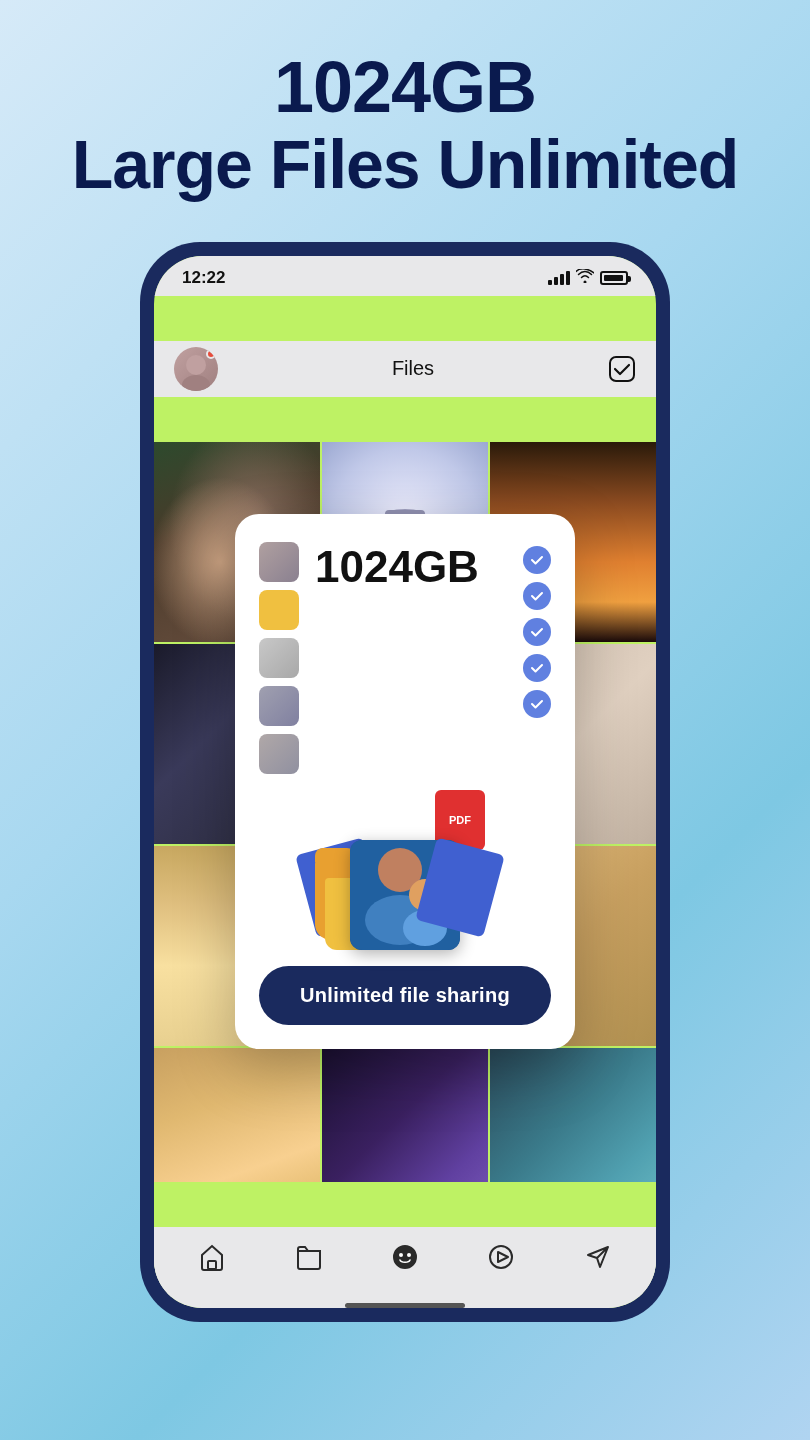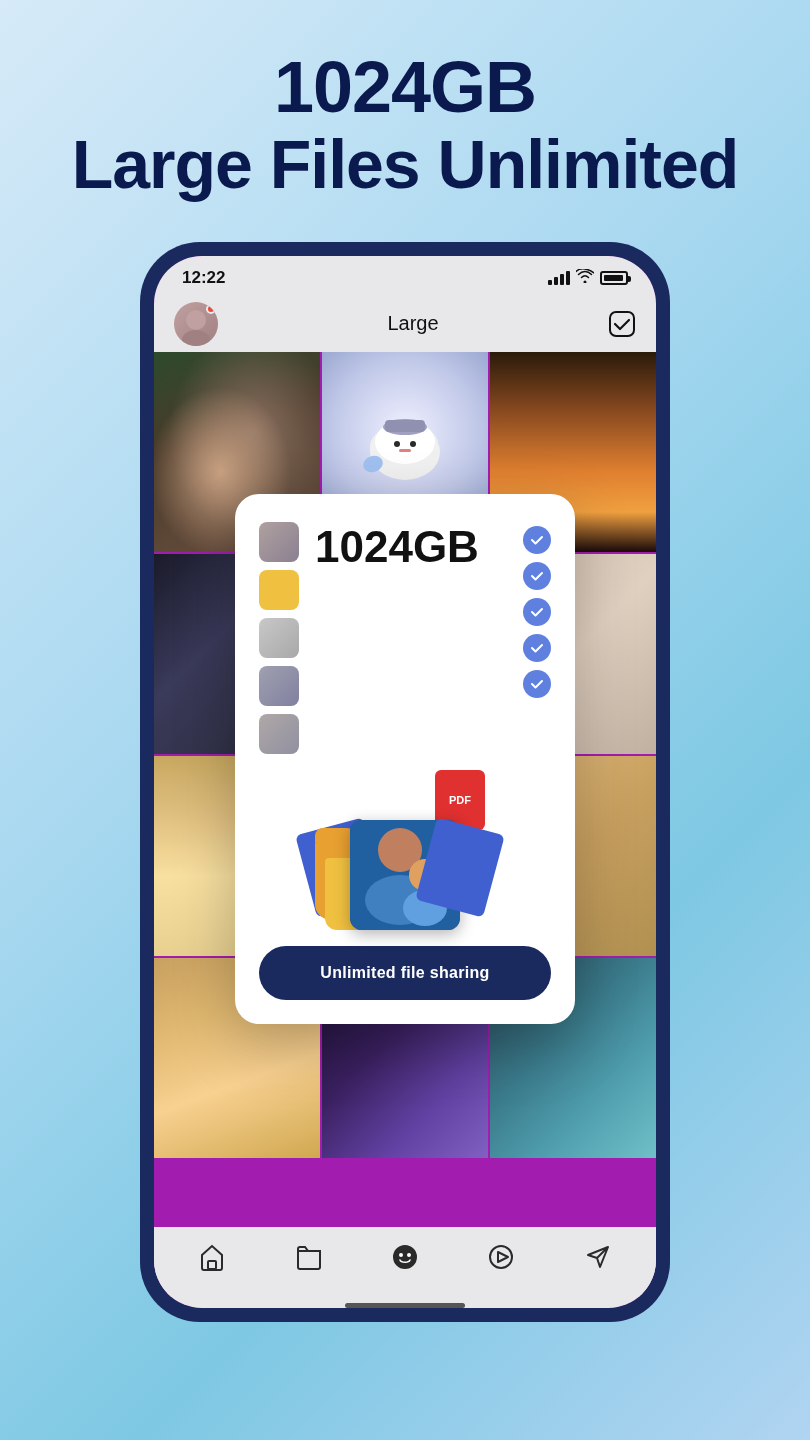--- a/index.html
+++ b/index.html
@@ -43,26 +43,27 @@
       position: absolute;
       top: 0; left: 0; right: 0; bottom: 0;
       background: #1a2a5e;
       border-radius: 60px;
       padding: 14px;
     }
 
     .phone-inner {
       width: 100%;
       height: 100%;
-      background: #a21caf;
+      background: #bef264;
       border-radius: 48px;
       overflow: hidden;
       position: relative;
       display: flex;
       flex-direction: column;
+      gap: 45px;
     }
 
     
     .status-bar {
       display: flex;
       justify-content: space-between;
       align-items: center;
       padding: 12px 28px 8px;
       background: #e8e8ea;
       flex-shrink: 0;
@@ -454,21 +455,21 @@
       border-radius: 6px;
       transform: rotate(15deg);
     }
 
     .popup-button {
       background: #1a2a5e;
       color: white;
       border: none;
       border-radius: 32px;
       padding: 18px 20px;
-      font-size: 16px;
+      font-size: 20px;
       font-weight: 700;
       width: 100%;
       cursor: pointer;
       letter-spacing: 0.3px;
     }
 
     .nav-bottom-bar {
       width: 100%;
       background: #e8e8ea;
       flex-shrink: 0;
@@ -510,21 +511,21 @@
       </div>
 
       <div class="app-bar">
         <div class="avatar">
           <svg viewBox="0 0 44 44" width="44" height="44">
             <circle cx="22" cy="18" r="10" fill="#c0a0a0"></circle>
             <ellipse cx="22" cy="38" rx="14" ry="10" fill="#a08080"></ellipse>
           </svg>
           <div class="avatar-dot"></div>
         </div>
-        <span class="album-title">Large</span>
+        <span class="album-title">Files</span>
         <div class="check-icon">
           <svg viewBox="0 0 28 28" fill="none" width="28" height="28">
             <rect x="2" y="2" width="24" height="24" rx="6" stroke="#111" stroke-width="2" fill="none"></rect>
             <path d="M7 14l5 5 9-9" stroke="#111" stroke-width="2.2" stroke-linecap="round" stroke-linejoin="round"></path>
           </svg>
         </div>
       </div>
 
       <div class="photo-grid-container">
         <div class="photo-grid">

